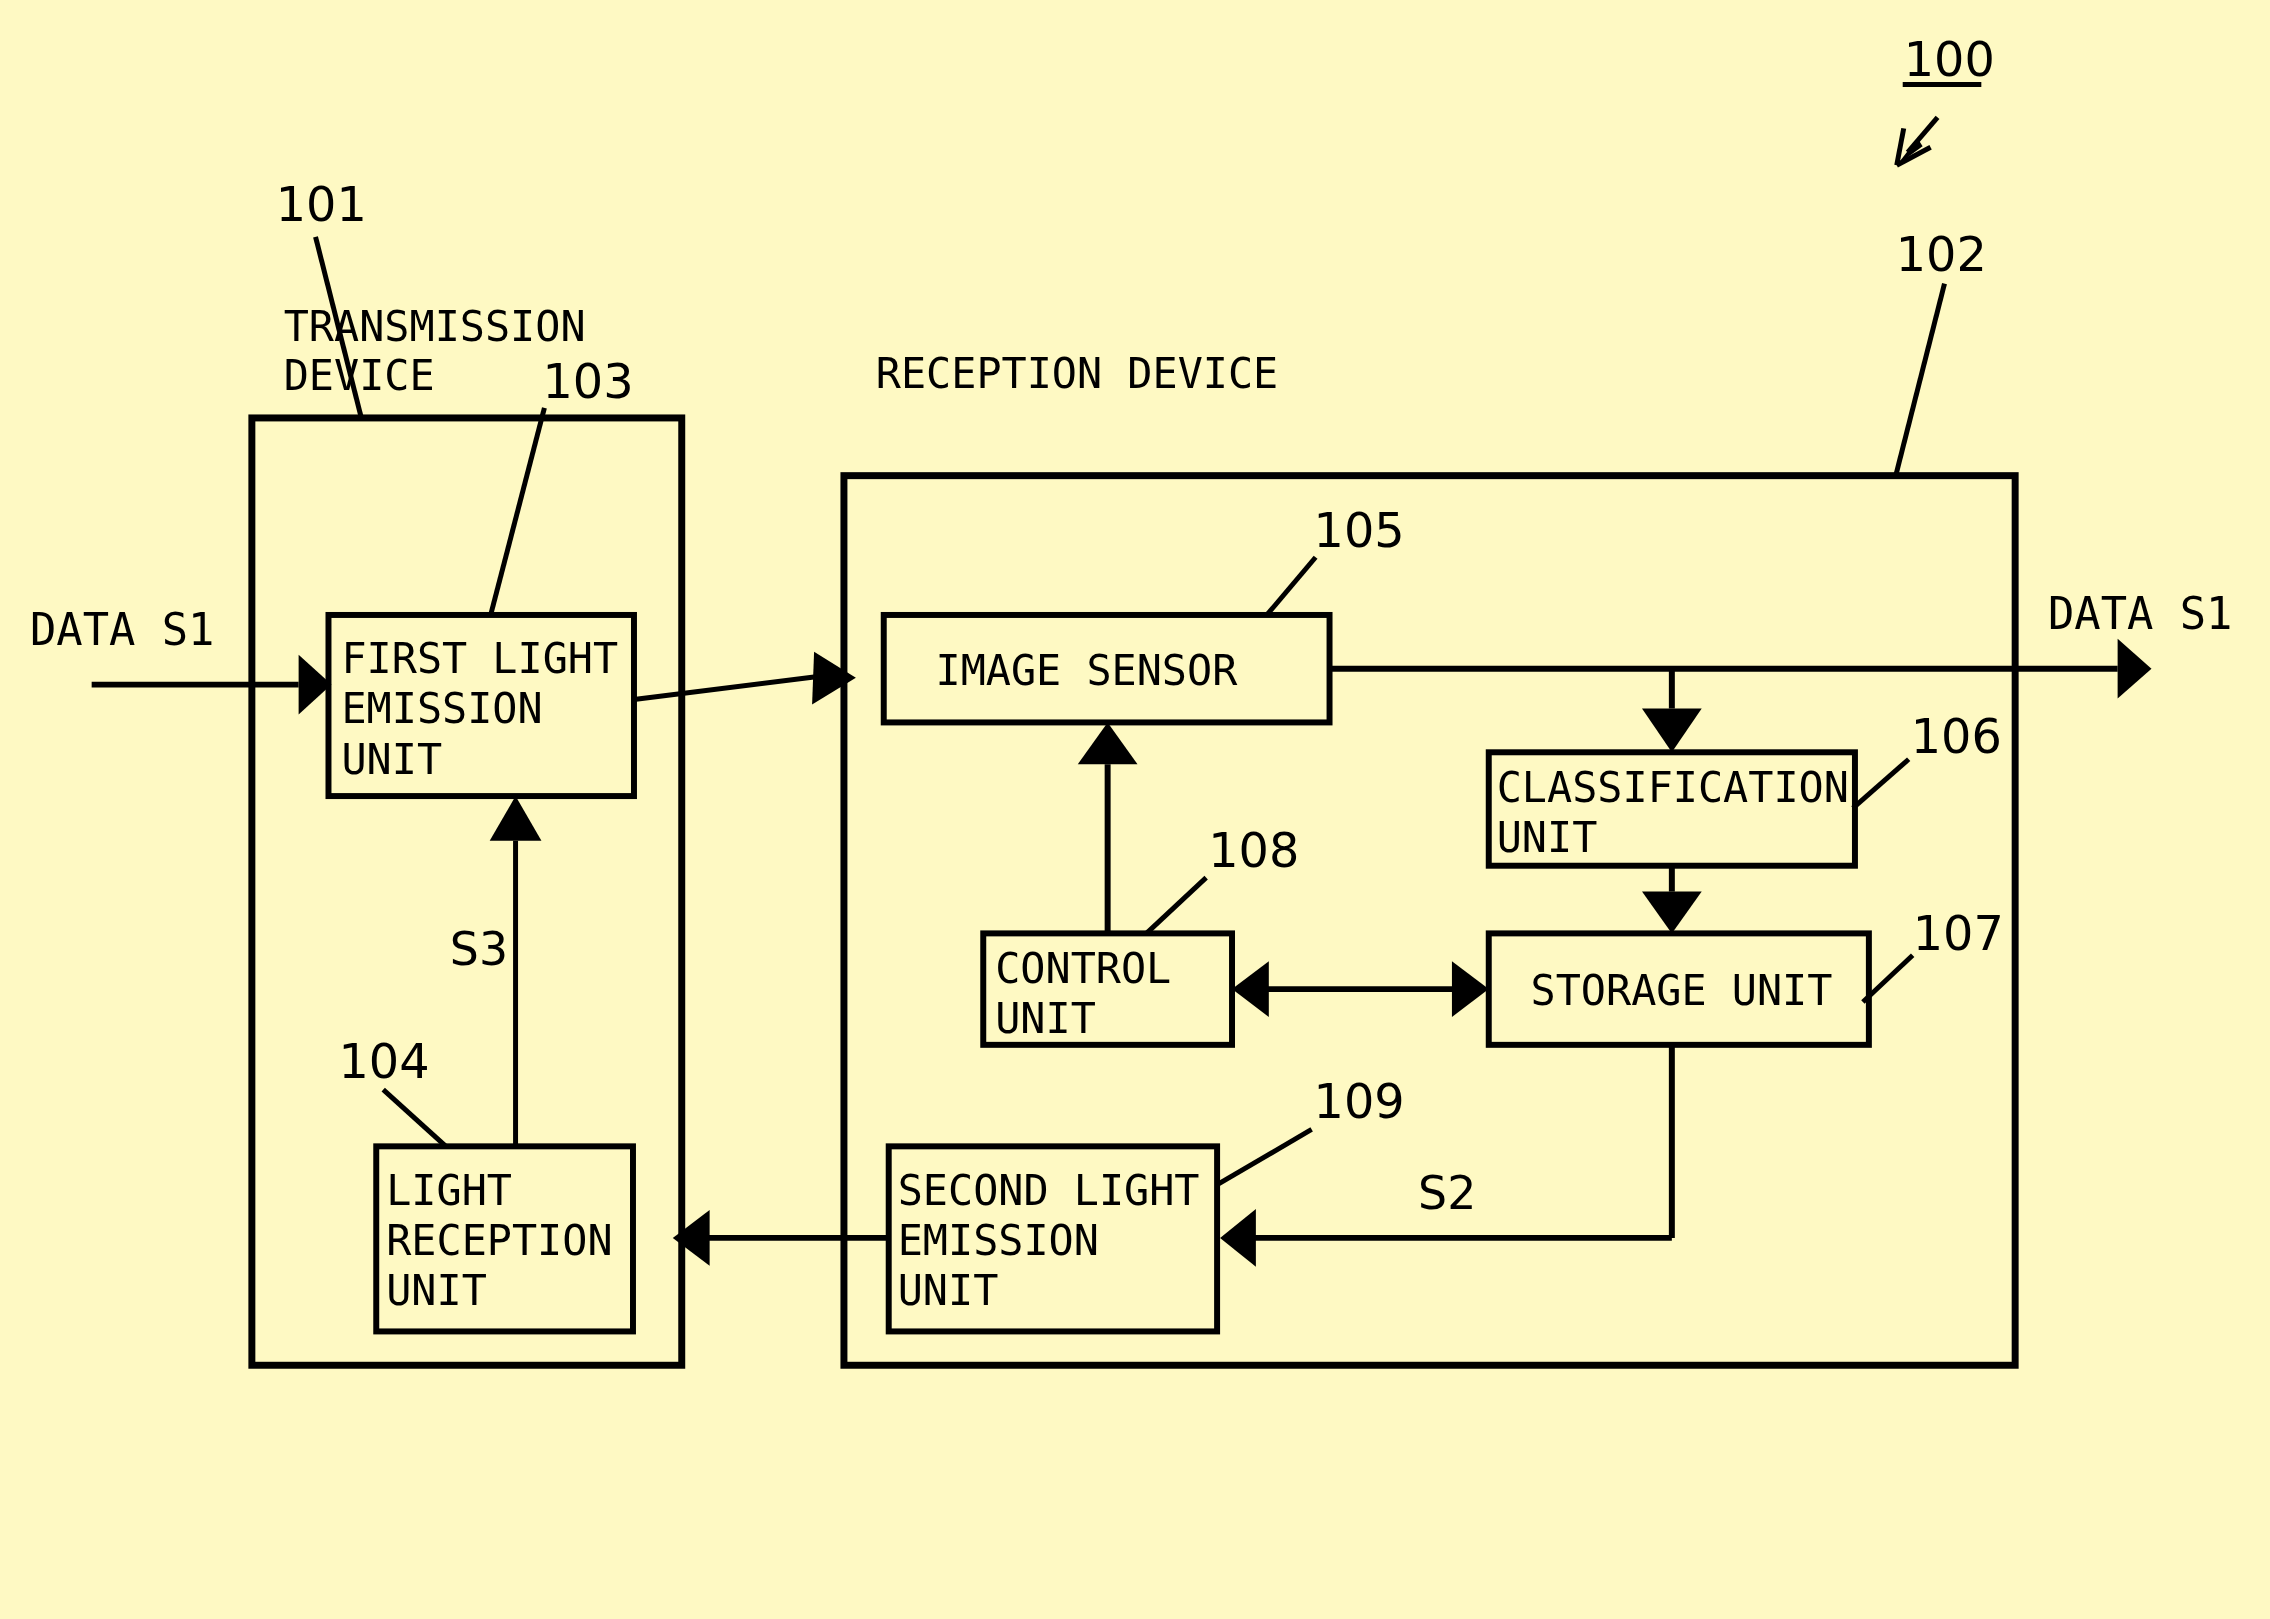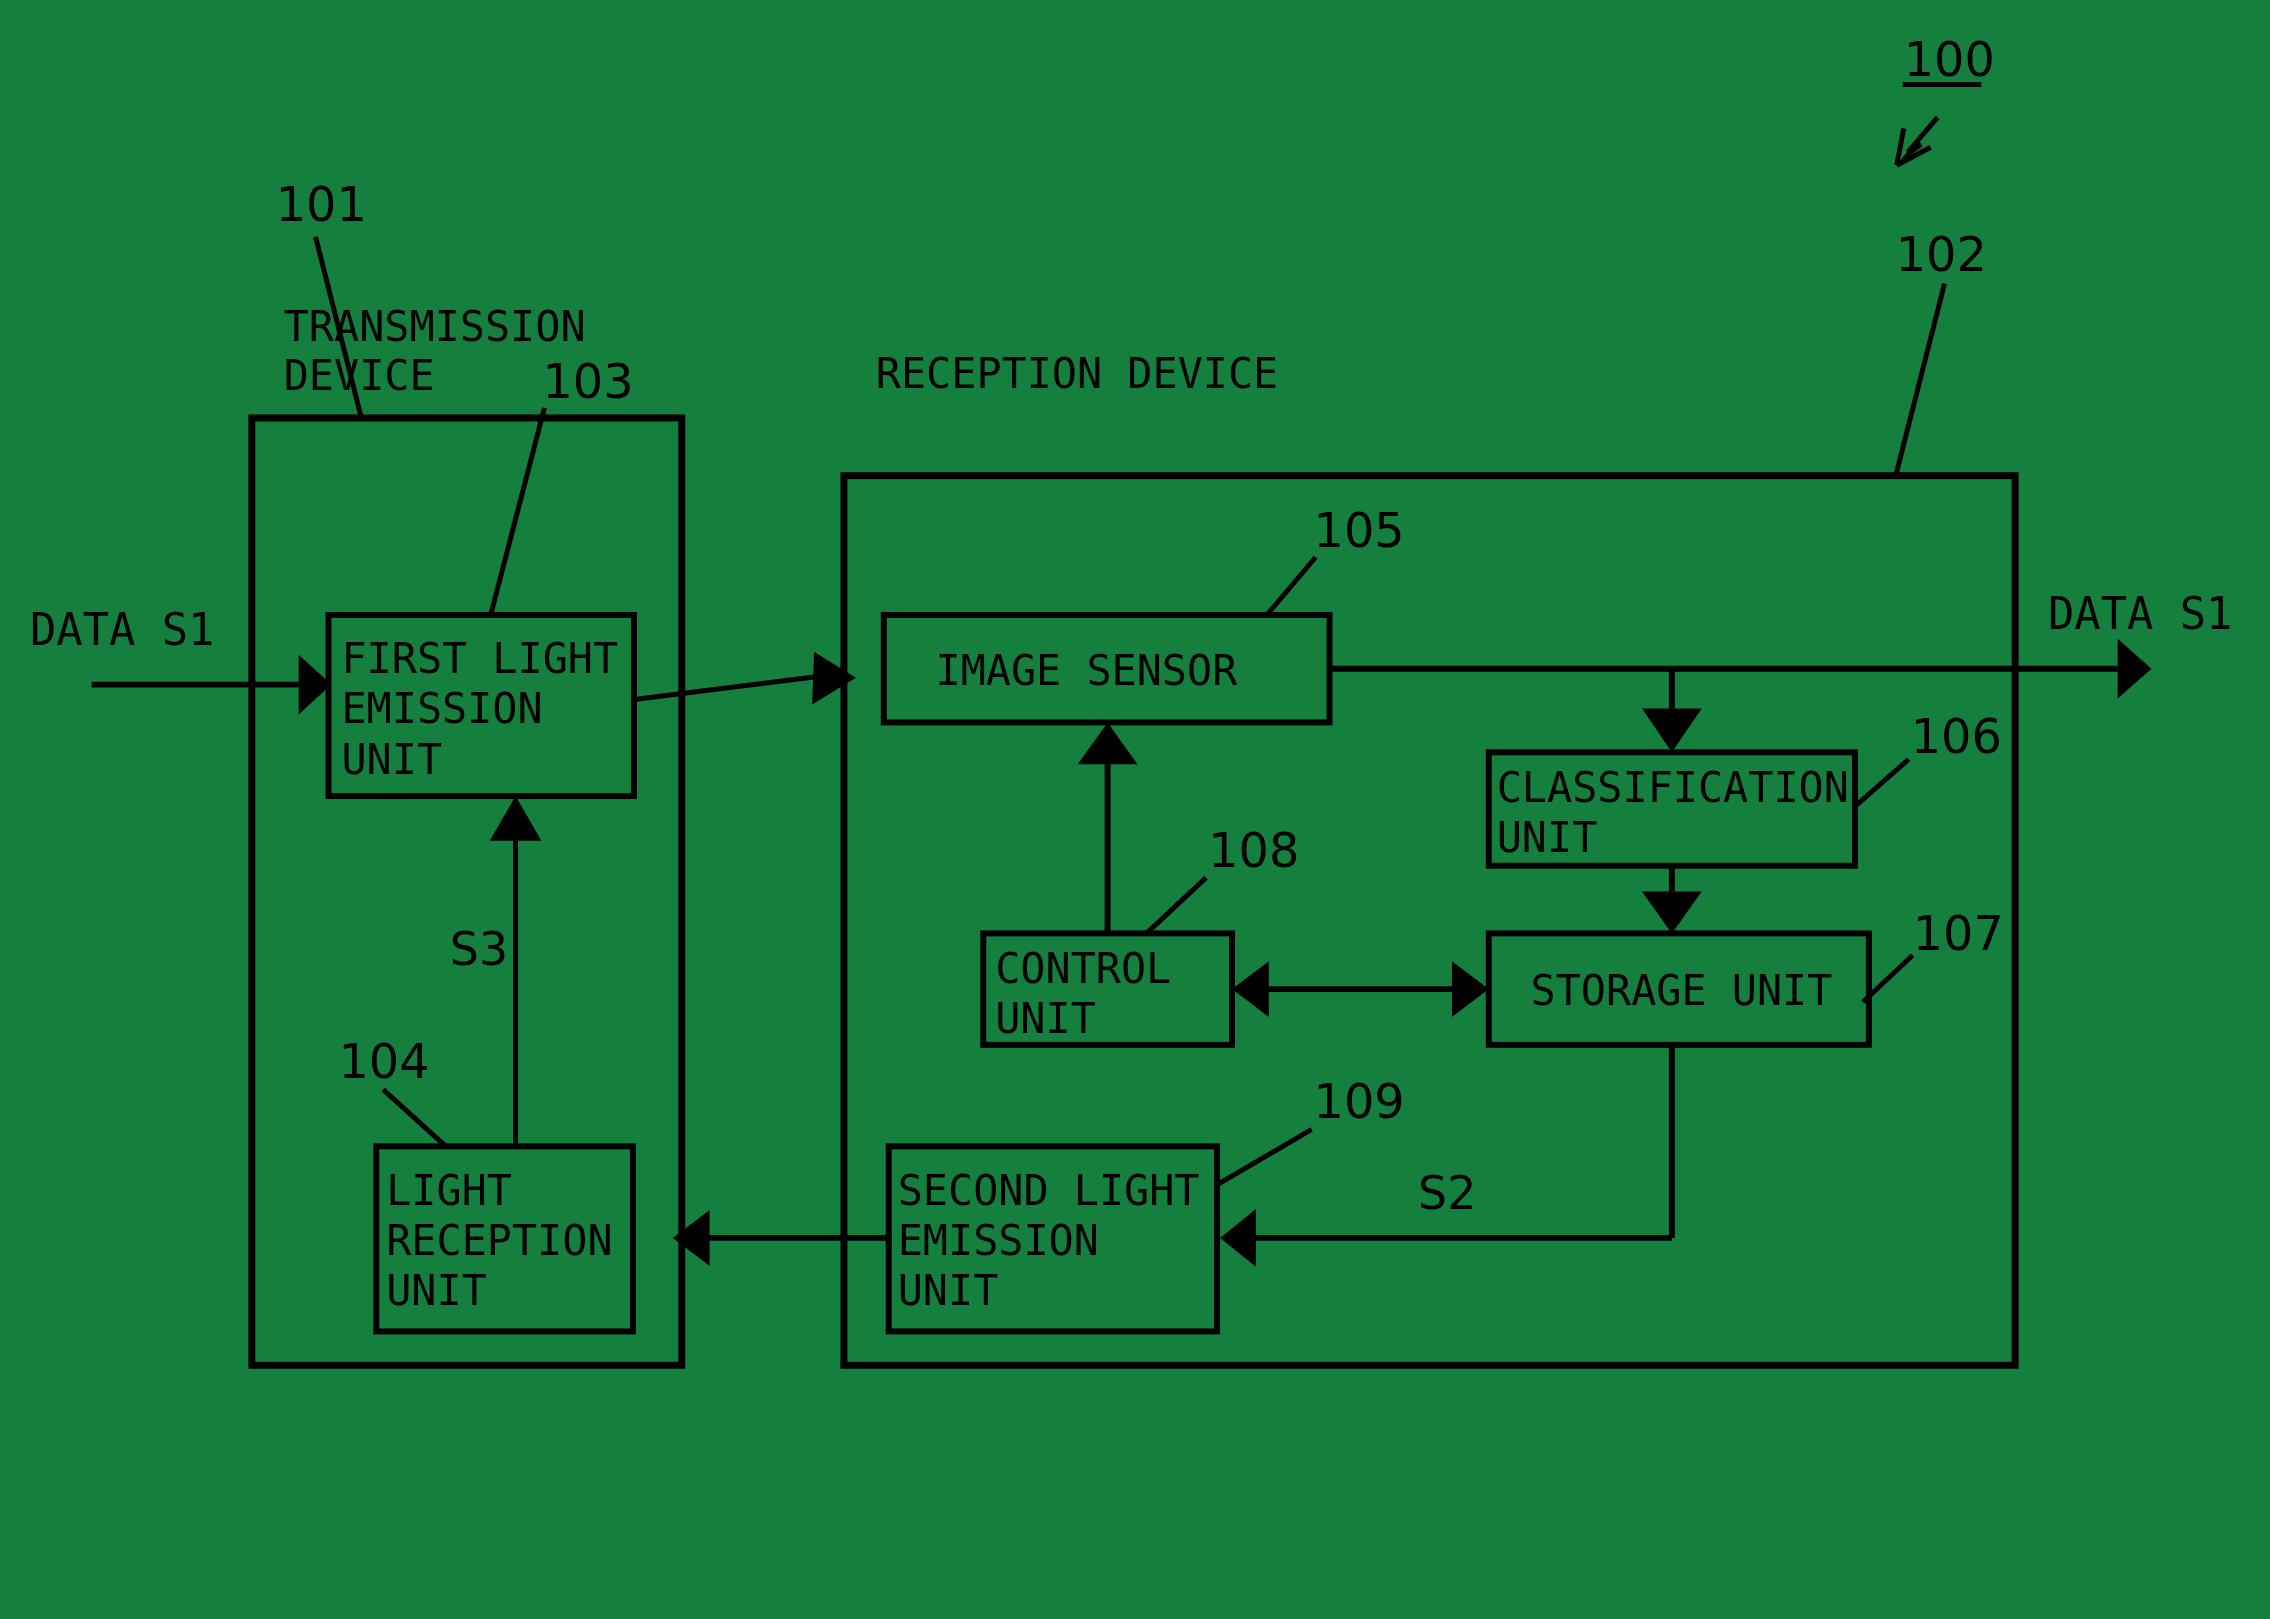--- a/index.html
+++ b/index.html
@@ -4,21 +4,21 @@
 <style>
   html, body {
     margin: 0;
     padding: 0;
     background: #ffffff;
   }
   #canvas {
     position: relative;
     width: 2271px;
     height: 1620px;
-    background: #15803d;
+    background: #fef9c3;
     overflow: hidden;
     font-family: "DejaVu Sans Mono", monospace;
   }
   svg.diagram {
     position: absolute;
     left: 0;
     top: 0;
     width: 2271px;
     height: 1620px;
   }

